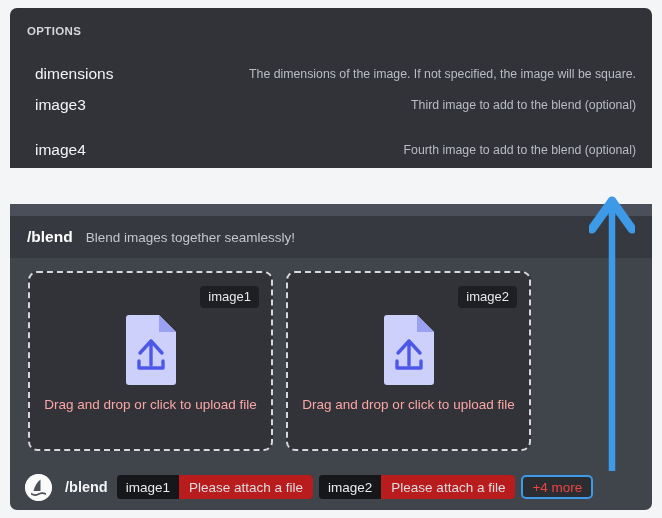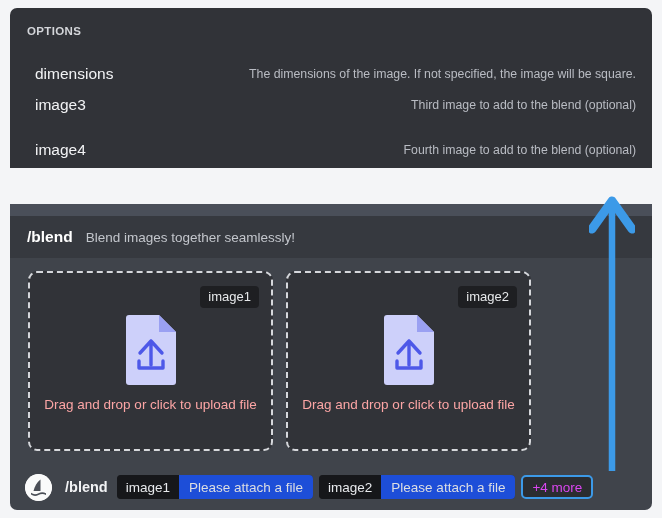--- a/index.html
+++ b/index.html
@@ -215,31 +215,31 @@
   .chip-key {
     background: #16171a;
     color: #e8eaed;
     font-size: 13.5px;
     display: flex;
     align-items: center;
     padding: 0 9px;
     white-space: nowrap;
   }
   .chip-val {
-    background: #1d4ed8;
+    background: #b91c1c;
     color: #dcdee2;
     font-size: 13.5px;
     display: flex;
     align-items: center;
     padding: 1px 10px;
     white-space: nowrap;
   }
   .chip-more {
     background: #2b2d31;
-    color: #d946ef;
+    color: #ef4444;
     font-size: 13.5px;
     display: flex;
     align-items: center;
     height: 24px;
     padding: 0 9px;
     border-radius: 5px;
     border: 2px solid #3c9ae8;
     box-sizing: border-box;
     white-space: nowrap;
   }

